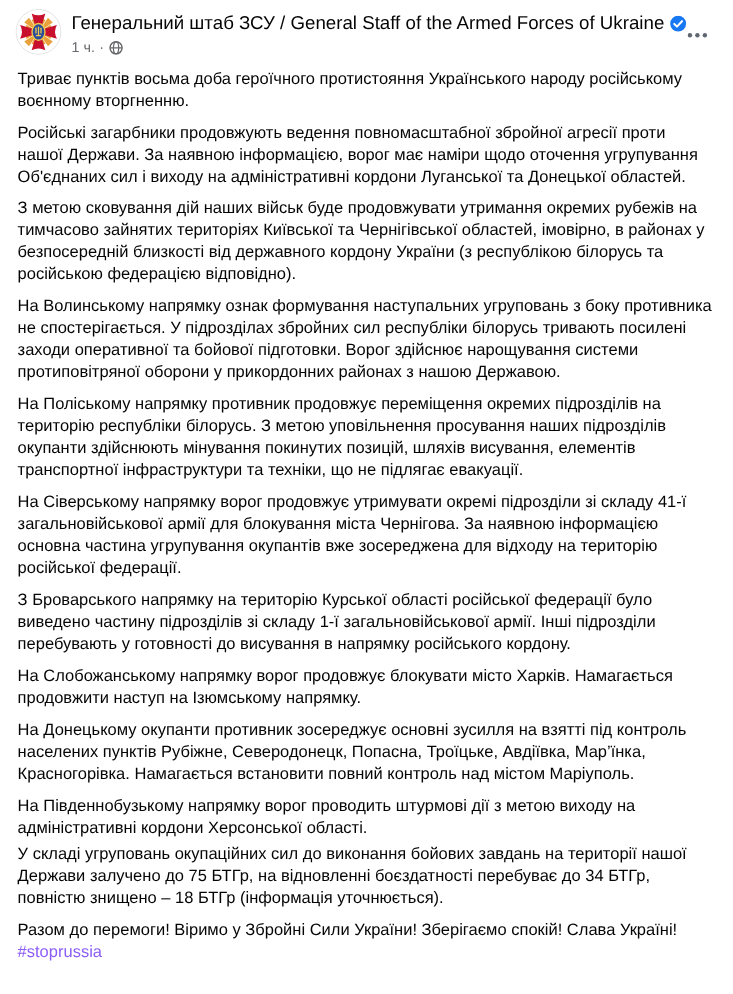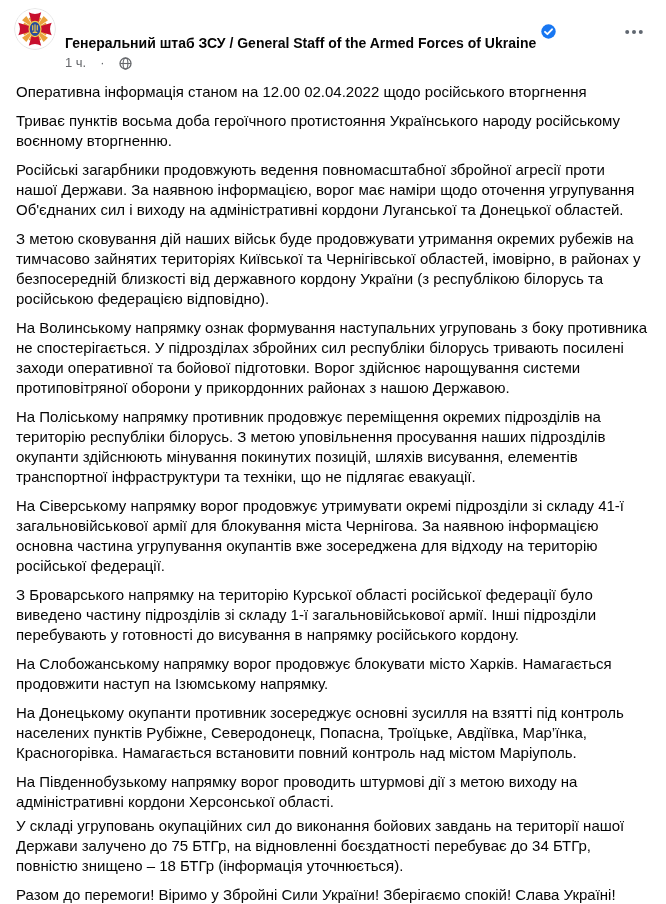--- a/index.html
+++ b/index.html
@@ -25,32 +25,31 @@
     cursor: pointer;
   }
   .header-info { margin-left: 9px; flex: 1; min-width: 0; }
   .name-row {
     display: flex;
     align-items: center;
     gap: 5px;
     margin-top: 3px;
   }
   .page-name {
-    font-size: 14px;
-    font-weight: bold;
+    font-size: 17px;
+    font-weight: normal;
     color: #050505;
     white-space: nowrap;
     cursor: pointer;
-    margin-top: 24px;
   }
   .badge { display: inline-flex; flex: 0 0 auto; margin-top: 1px; }
   .meta-row {
     display: flex;
     align-items: center;
-    gap: 14px;
+    gap: 4px;
     margin-top: 4px;
     font-size: 13px;
     color: #65676B;
   }
   .meta-row .dot-sep { color:#65676B; }
   .more-button {
     width: 32px; height: 32px;
     display: flex; align-items: center; justify-content: center;
     border-radius: 50%;
     margin-top: 8px;
@@ -136,21 +135,20 @@
     <div class="more-button">
       <svg width="18" height="6" viewBox="0 0 18 6" xmlns="http://www.w3.org/2000/svg">
         <circle cx="2.2" cy="3" r="2" fill="#606770"></circle>
         <circle cx="9" cy="3" r="2" fill="#606770"></circle>
         <circle cx="15.8" cy="3" r="2" fill="#606770"></circle>
       </svg>
     </div>
   </div>
 
   <div class="post-body">
-    <p>Оперативна інформація станом на 12.00 02.04.2022 щодо російського вторгнення</p>
     <p>Триває пунктів восьма доба героїчного протистояння Українського народу російському воєнному вторгненню.</p>
     <p>Російські загарбники продовжують ведення повномасштабної збройної агресії проти нашої Держави. За наявною інформацією, ворог має наміри щодо оточення угрупування Об'єднаних сил і виходу на адміністративні кордони Луганської та Донецької областей.</p>
     <p>З метою сковування дій наших військ буде продовжувати утримання окремих рубежів на тимчасово зайнятих територіях Київської та Чернігівської областей, імовірно, в районах у безпосередній близкості від державного кордону України (з республікою білорусь та російською федерацією відповідно).</p>
     <p>На Волинському напрямку ознак формування наступальних угруповань з боку противника не спостерігається. У підрозділах збройних сил республіки білорусь тривають посилені заходи оперативної та бойової підготовки. Ворог здійснює нарощування системи протиповітряної оборони у прикордонних районах з нашою Державою.</p>
     <p>На Поліському напрямку противник продовжує переміщення окремих підрозділів на територію республіки білорусь. З метою уповільнення просування наших підрозділів окупанти здійснюють мінування покинутих позицій, шляхів висування, елементів транспортної інфраструктури та техніки, що не підлягає евакуації.</p>
     <p>На Сіверському напрямку ворог продовжує утримувати окремі підрозділи зі складу 41-ї загальновійськової армії для блокування міста Чернігова. За наявною інформацією основна частина угрупування окупантів вже зосереджена для відходу на територію російської федерації.</p>
     <p>З Броварського напрямку на територію Курської області російської федерації було виведено частину підрозділів зі складу 1-ї загальновійськової армії. Інші підрозділи перебувають у готовності до висування в напрямку російського кордону.</p>
     <p>На Слобожанському напрямку ворог продовжує блокувати місто Харків. Намагається продовжити наступ на Ізюмському напрямку.</p>
     <p>На Донецькому окупанти противник зосереджує основні зусилля на взятті під контроль населених пунктів Рубіжне, Северодонецк, Попасна, Троїцьке, Авдіївка, Мар’їнка, Красногорівка. Намагається встановити повний контроль над містом Маріуполь.</p>
     <p class="mb0">На Південнобузькому напрямку ворог проводить штурмові дії з метою виходу на адміністративні кордони Херсонської області.</p>

